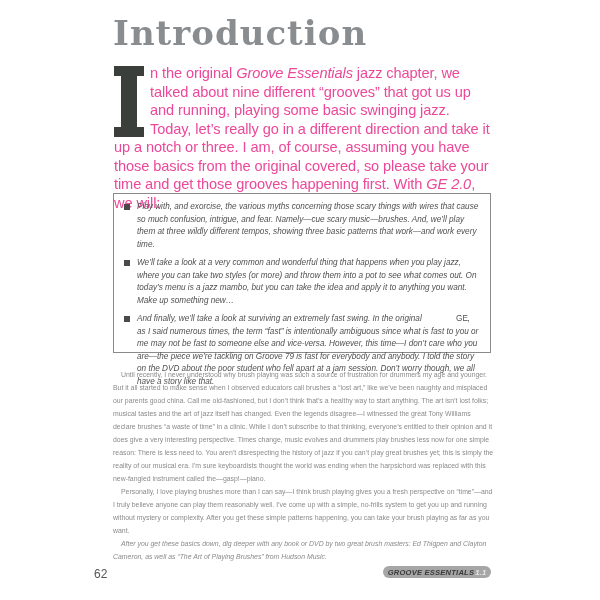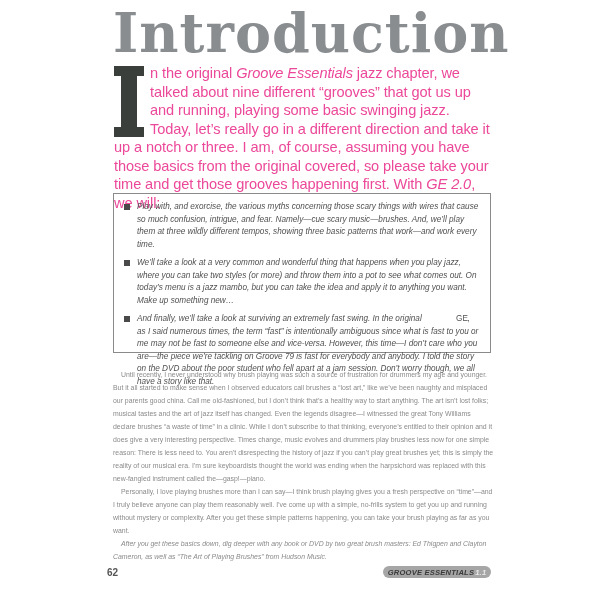--- a/index.html
+++ b/index.html
@@ -3,21 +3,21 @@
   <meta charset="utf-8">
   <style>
     html, body { margin: 0; padding: 0; }
     body {
       width: 600px; height: 600px; background: #ffffff; position: relative;
       overflow: hidden; font-family: "Liberation Sans", sans-serif; color: #333;
     }
     .title {
       position: absolute; left: 113px; top: 6px; width: 380px;
       font-family: "DejaVu Serif", serif; font-weight: bold;
-      font-size: 54px; letter-spacing: 1px; color: #8a8d90;
+      font-size: 34px; letter-spacing: 1px; color: #8a8d90;
       line-height: 54px; white-space: nowrap;
     }
     .intro {
       position: absolute; left: 114px; top: 64px; width: 380px;
       font-size: 14.6px; line-height: 18.5px; color: #ec4899;
       letter-spacing: -0.1px;
     }
     .dropcap {
       float: left; width: 30px; height: 71px; margin: 2px 6px 0 0;
       position: relative;
@@ -42,22 +42,22 @@
     .bullet .txt span.upright { font-style: normal; padding-left: 32px; }
 
     .body {
       position: absolute; left: 113px; top: 368px; width: 382px;
       font-size: 6.9px; line-height: 13px; color: #8a8a8a;
     }
     .body p { margin: 0; text-indent: 8px; }
     .body p.closing { font-style: italic; }
 
     .page-num {
-      position: absolute; left: 107px; top: 567px; font-size: 10px;
-      font-weight: bold; color: #555;
+      position: absolute; left: 94px; top: 567px; font-size: 12px;
+      font-weight: normal; color: #555;
     }
     .footer-badge {
       position: absolute; left: 383px; top: 566px; width: 108px; height: 12px;
       background: #a6a6a6; border-radius: 7px; display: flex; align-items: center;
       justify-content: center; font-size: 7.6px; font-weight: bold; font-style: italic;
       color: #3a3a3a; letter-spacing: 0.2px;
     }
     .footer-badge .ver { color: #e8e8e8; margin-left: 1px; }
   </style>
 </head>

